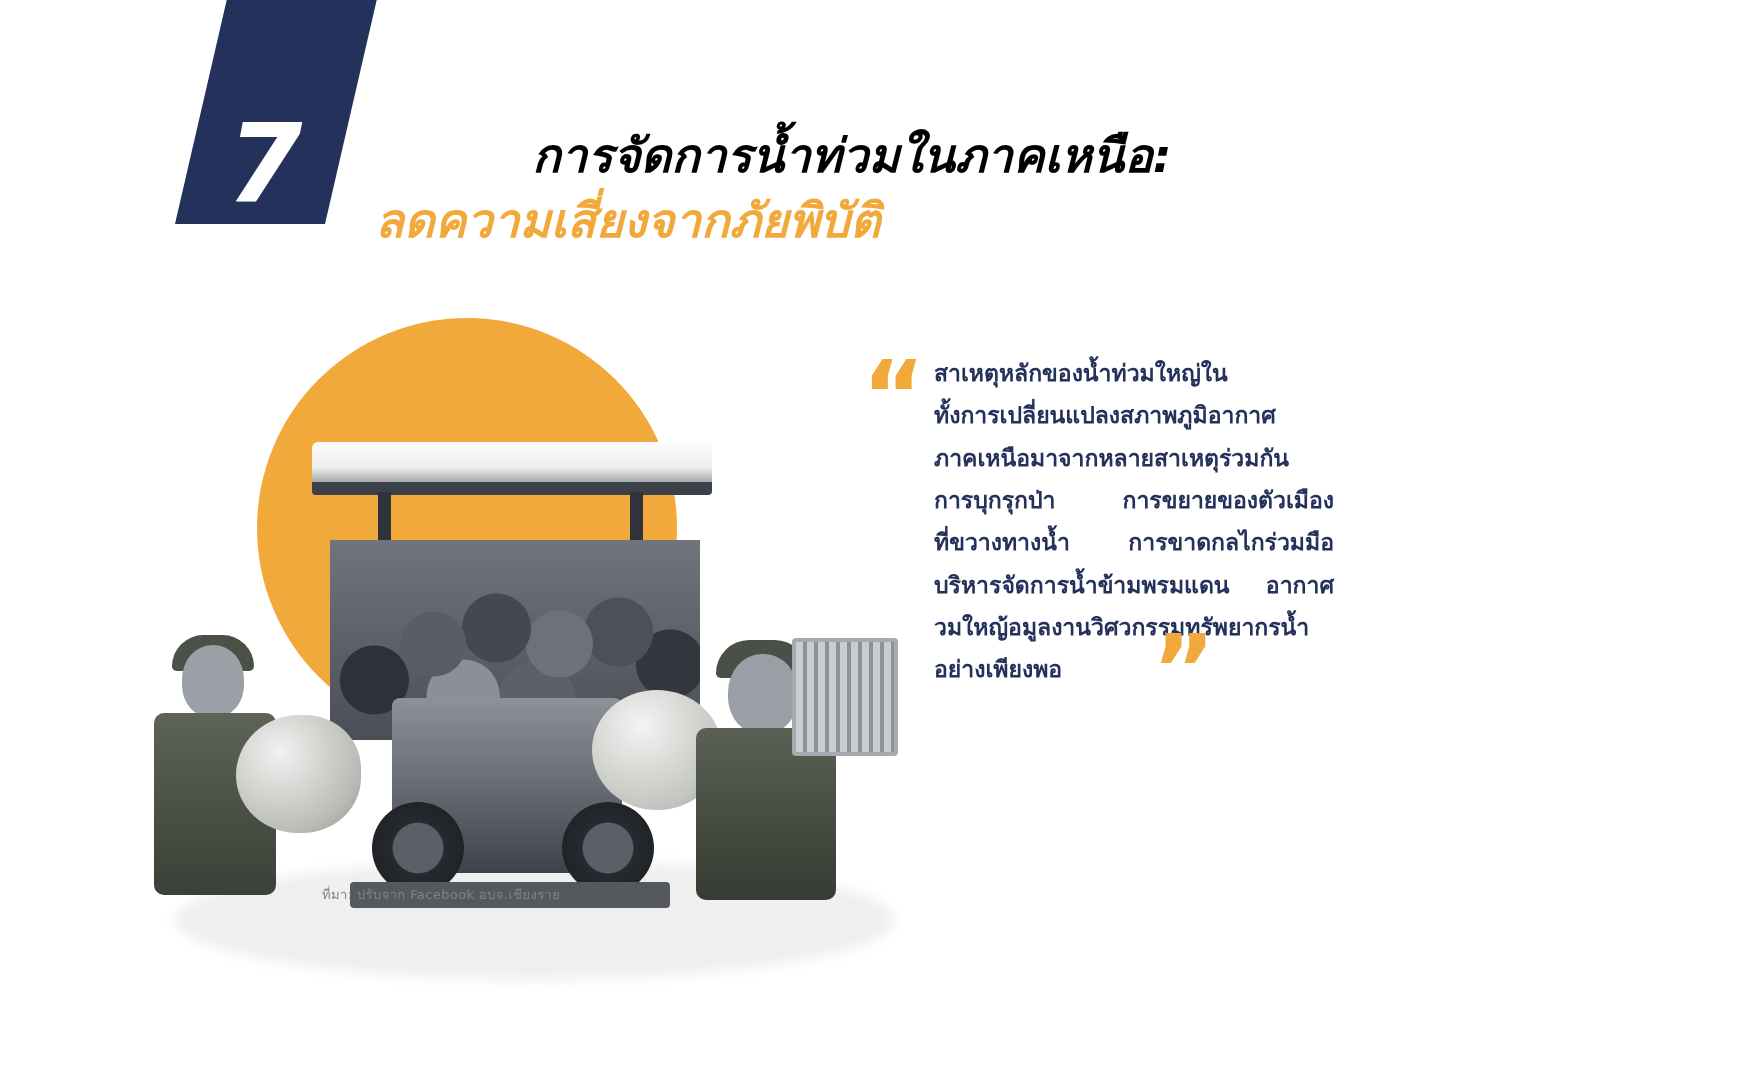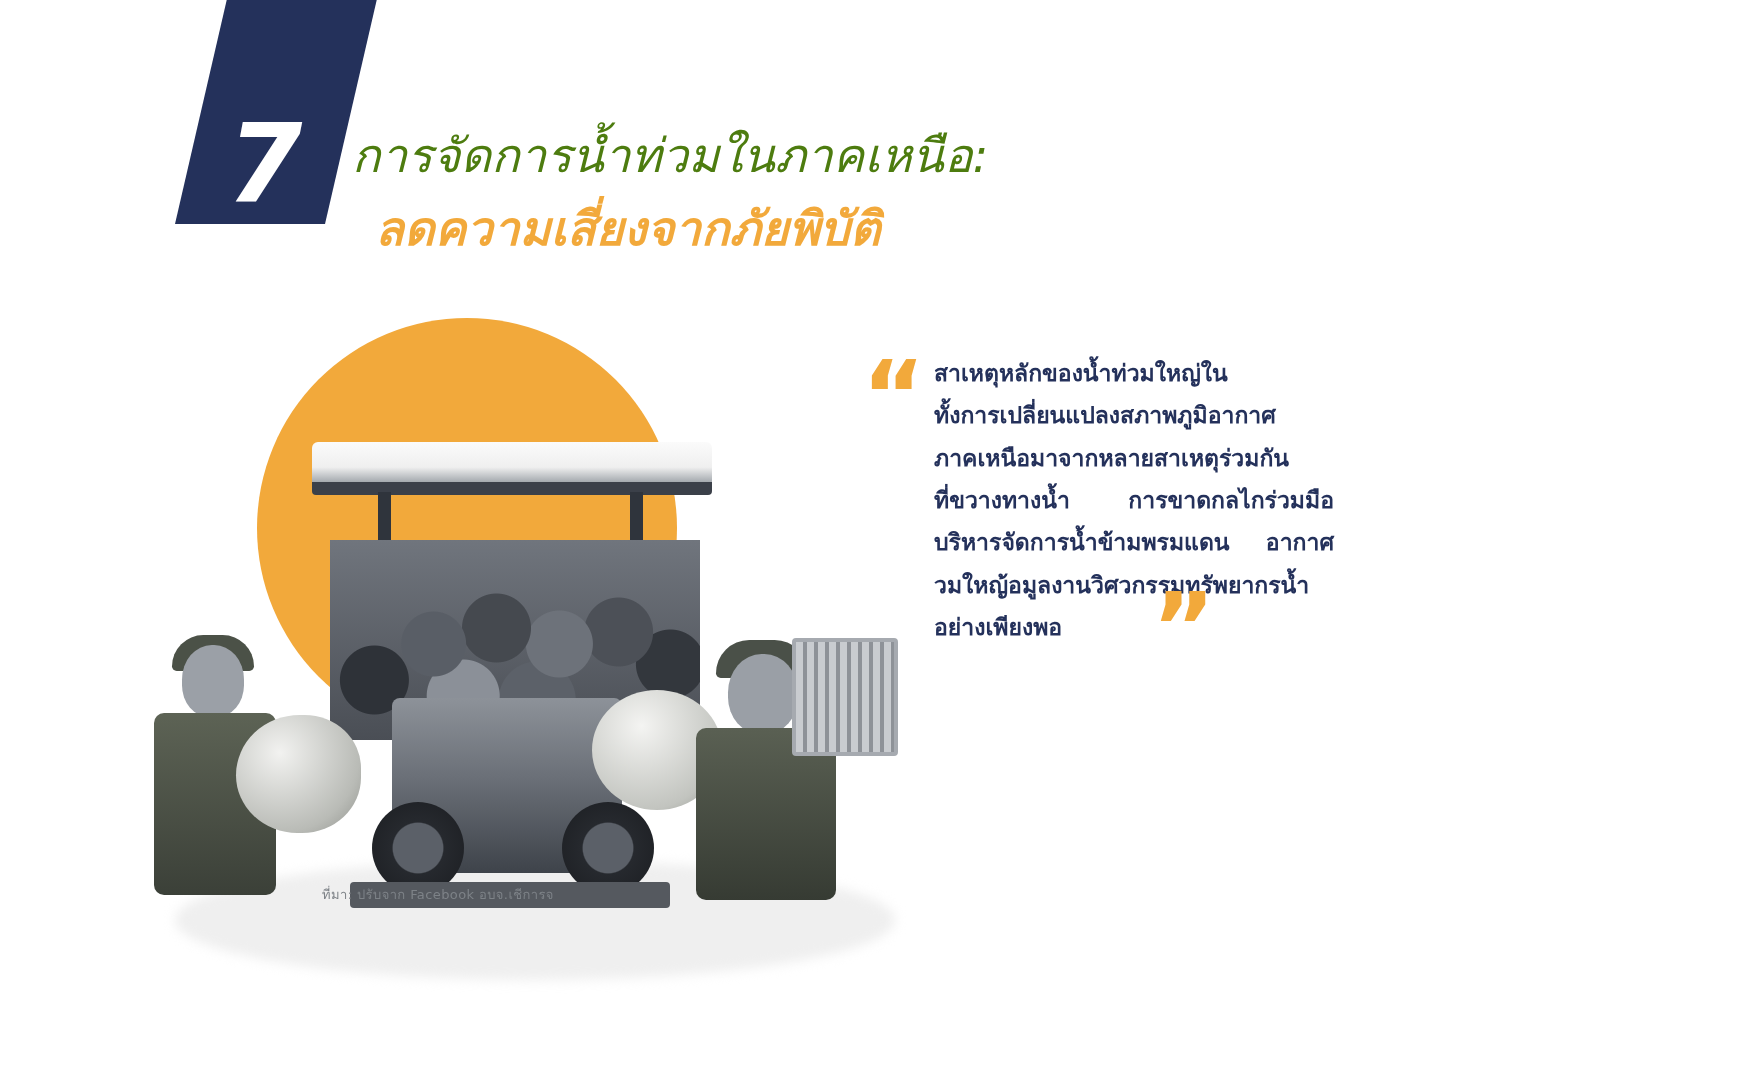--- a/index.html
+++ b/index.html
@@ -43,37 +43,38 @@
   }
 
   
   .title-block {
     position: absolute;
     left: 352px;
     top: 128px;
     width: 1000px;
   }
   .title-line-1 {
-    color: #4d7c0f;
+    color: #000000;
     font-size: 47px;
-    font-weight: 400;
+    font-weight: 700;
     font-style: italic;
     line-height: 1.18;
     white-space: nowrap;
     letter-spacing: 0.2px;
+    text-align: center;
   }
   .title-line-2 {
     color: #f2a93b;
     font-size: 47px;
     font-weight: 700;
     font-style: italic;
     line-height: 1.18;
     white-space: nowrap;
     margin-left: 23px;
-    margin-top: 18px;
+    margin-top: 10px;
     letter-spacing: 0.2px;
   }
 
   
   .photo-area {
     position: absolute;
     left: 120px;
     top: 300px;
     width: 830px;
     height: 700px;
@@ -338,28 +339,29 @@
 
   <div class="soldier-right">
     <div class="sack"></div>
     <div class="helmet"></div>
     <div class="head"></div>
     <div class="torso"></div>
     <div class="crate"></div>
   </div>
 </div>
 
-<div class="source-caption">ที่มา: ปรับจาก Facebook อบจ.เชีการจ</div>
+<div class="source-caption">ที่มา: ปรับจาก Facebook อบจ.เชียงราย</div>
 
 <div class="quote-block">
   <span class="quote-mark open">“</span>
   <div class="quote-text">
     <div>สาเหตุหลักของน้ำท่วมใหญ่ใน</div>
     <div>ทั้งการเปลี่ยนแปลงสภาพภูมิอากาศ</div>
     <div>ภาคเหนือมาจากหลายสาเหตุร่วมกัน</div>
+    <div>การบุกรุกป่า การขยายของตัวเมือง</div>
     <div>ที่ขวางทางน้ำ การขาดกลไกร่วมมือ</div>
     <div>บริหารจัดการน้ำข้ามพรมแดน อากาศ</div>
     <div>วมใหญ้อมูลงานวิศวกรรมทรัพยากรน้ำ</div>
     <div class="last-line">
       <span>อย่างเพียงพอ</span>
       <span class="quote-mark close">”</span>
     </div>
   </div>
 </div>
 

